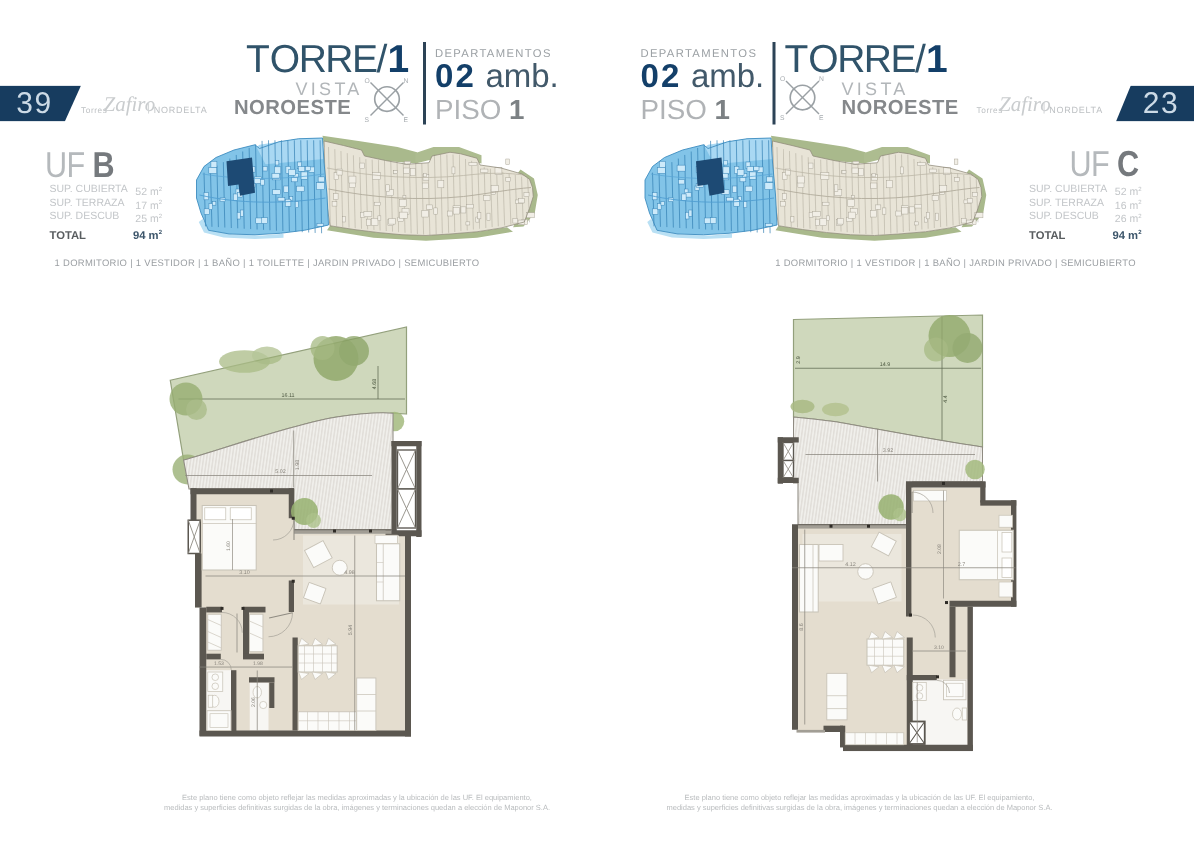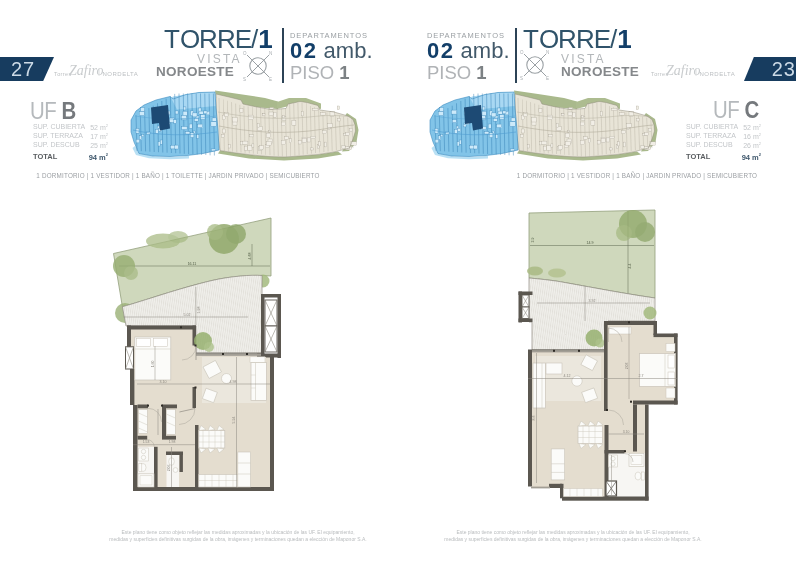--- a/index.html
+++ b/index.html
@@ -5,21 +5,21 @@
   html,body{margin:0;padding:0;}
   body{width:796px;height:562px;position:relative;background:#ffffff;
        font-family:"Liberation Sans",sans-serif;overflow:hidden;}
   .abs{position:absolute;}
 </style>
 </head>
 <body>
 
 <div class="abs" style="left:0;top:57px;width:54px;height:24px;background:#173c5f;clip-path:polygon(0 0,100% 0,80% 100%,0 100%);"></div>
 
-<div class="abs" style="left:0;top:57px;width:46px;height:24px;color:#ccdae6;font-size:20px;font-weight:400;text-align:center;line-height:24px;letter-spacing:1px;">27</div>
+<div class="abs" style="left:0;top:57px;width:46px;height:24px;color:#ccdae6;font-size:20px;font-weight:400;text-align:center;line-height:24px;letter-spacing:1px;">39</div>
 
 <div class="abs" style="left:53px;top:62px;width:110px;height:20px;color:#bdc0c3;">
   <span style="font-size:5.5px;position:absolute;left:1px;top:9px;letter-spacing:.4px;">Torres</span>
   <span style="font-family:'Liberation Serif',serif;font-style:italic;font-size:14px;position:absolute;left:16px;top:1px;color:#c9ccce;">Zafiro</span>
   <span style="position:absolute;left:45px;top:5px;font-size:8px;color:#d2d5d7;font-weight:300;">|</span>
   <span style="font-size:6px;position:absolute;left:49.5px;top:8.5px;letter-spacing:.5px;">NORDELTA</span>
 </div>
 
 <div class="abs" style="left:164px;top:24px;width:116px;height:24px;font-size:26px;color:#30536a;">T<span style="letter-spacing:-1px">ORRE</span>/<b style="color:#133f69;">1</b></div>
 
@@ -71,21 +71,21 @@
 
 <div class="abs" style="left:650px;top:62px;width:110px;height:20px;color:#bdc0c3;">
   <span style="font-size:5.5px;position:absolute;left:1px;top:9px;letter-spacing:.4px;">Torres</span>
   <span style="font-family:'Liberation Serif',serif;font-style:italic;font-size:14px;position:absolute;left:16px;top:1px;color:#c9ccce;">Zafiro</span>
   <span style="position:absolute;left:45px;top:5px;font-size:8px;color:#d2d5d7;font-weight:300;">|</span>
   <span style="font-size:6px;position:absolute;left:49.5px;top:8.5px;letter-spacing:.5px;">NORDELTA</span>
 </div>
 
 <div class="abs" style="left:744px;top:57px;width:52px;height:24px;background:#173c5f;clip-path:polygon(19% 0,100% 0,100% 100%,0 100%);"></div>
 
-<div class="abs" style="left:752px;top:57px;width:44px;height:24px;color:#ccdae6;font-size:20px;font-weight:400;text-align:right;line-height:24px;letter-spacing:1px;">23</div>
+<div class="abs" style="left:752px;top:57px;width:44px;height:24px;color:#ccdae6;font-size:20px;font-weight:400;text-align:center;line-height:24px;letter-spacing:1px;">23</div>
 
 <div class="abs" style="left:30px;top:97px;font-size:24px;letter-spacing:-0.5px;transform:scale(0.85,1);transform-origin:left top;"><span style="color:#b5b9bc;">UF</span> <b style="color:#75797d;">B</b></div>
 
 <div class="abs" style="left:33px;top:123px;width:75px;font-size:7px;color:#c3c6c9;">
   <div style="height:9px;position:relative;">SUP. CUBIERTA<span style="position:absolute;right:0;">52 m<sup style="font-size:4px;">2</sup></span></div>
   <div style="height:9px;position:relative;">SUP. TERRAZA<span style="position:absolute;right:0;">17 m<sup style="font-size:4px;">2</sup></span></div>
   <div style="height:9px;position:relative;">SUP. DESCUB<span style="position:absolute;right:0;">25 m<sup style="font-size:4px;">2</sup></span></div>
   <div style="height:10px;position:relative;margin-top:2px;font-size:7.5px;font-weight:bold;color:#595d60;">TOTAL<span style="position:absolute;right:0;color:#3d566b;">94 m<sup style="font-size:4px;">2</sup></span></div>
 </div>
 

